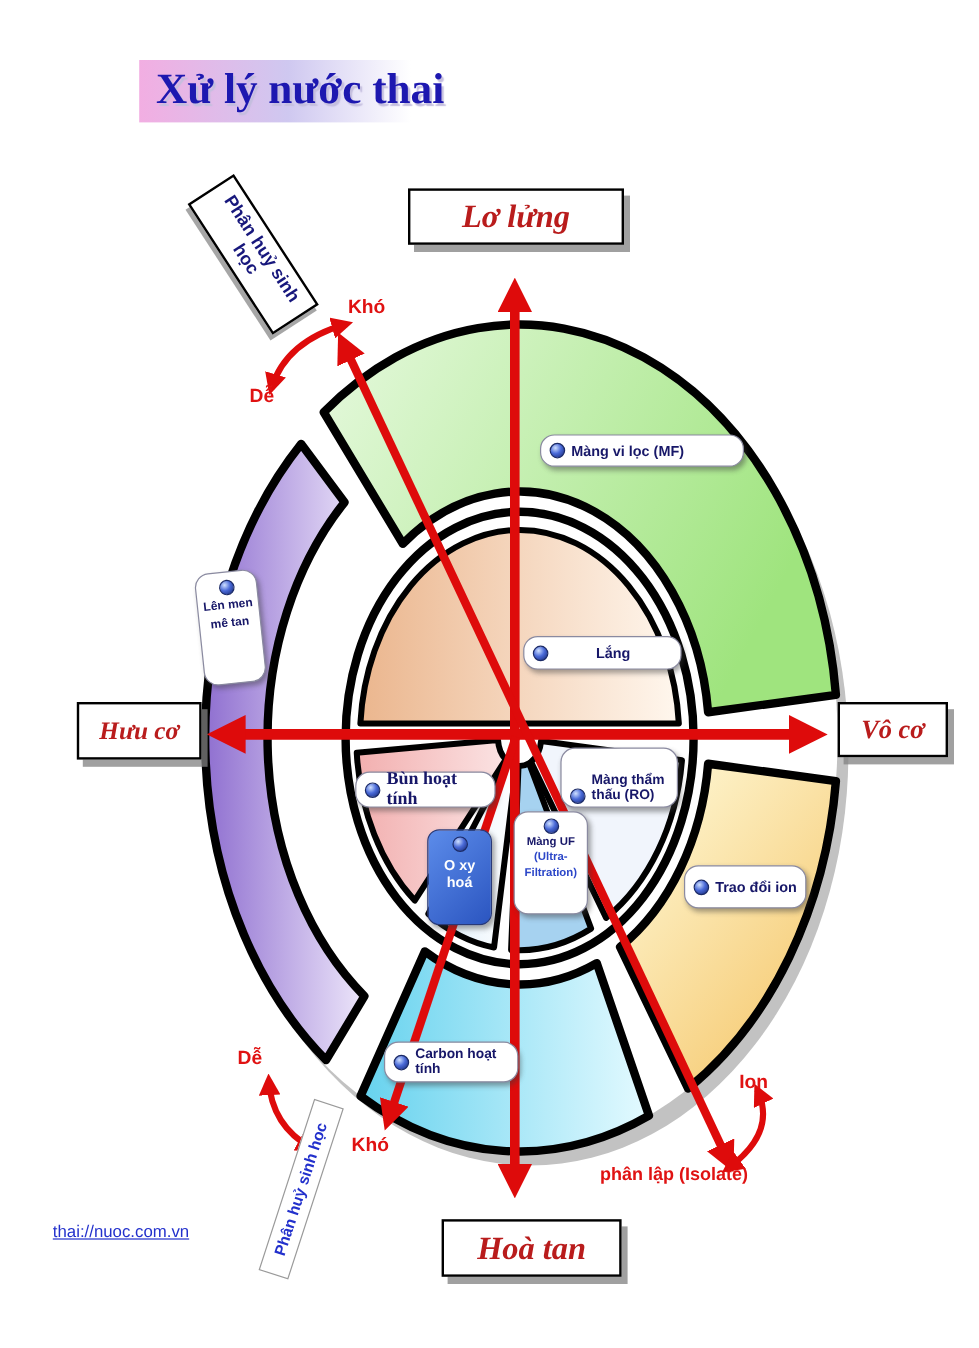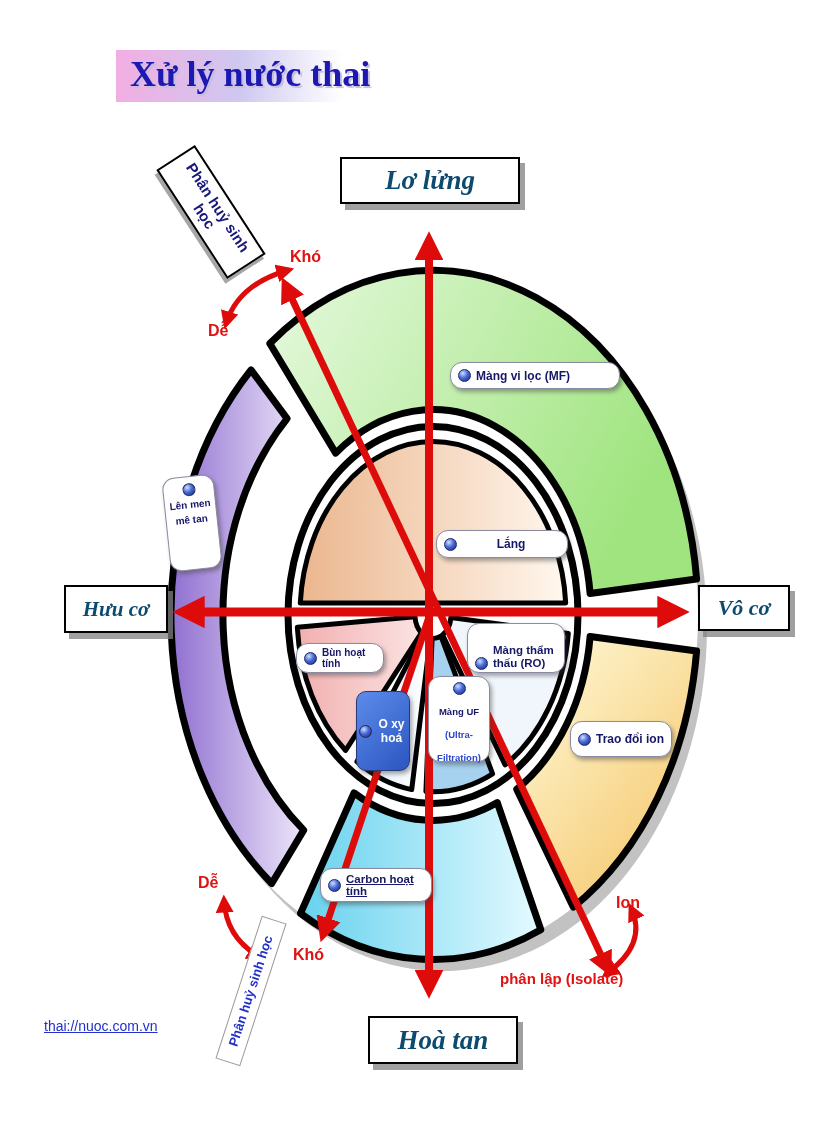--- a/index.html
+++ b/index.html
@@ -8,21 +8,21 @@
   #diagram-svg{position:absolute;left:0;top:0;z-index:1;}
 
   .title{position:absolute;left:116px;top:50px;padding:3px 22px 7px 14px;
          background:linear-gradient(90deg,#f2aee2 0%,#cfc8f0 45%,#ffffff 82%);
          font:bold 36px "Liberation Serif",serif;color:#1d18b0;
          text-shadow:2px 2px 1px #c4bede;z-index:6;white-space:nowrap;}
 
   .axisbox{position:absolute;background:#fff;border:2px solid #000;
            box-shadow:5px 6px 0 rgba(128,128,128,.75);
            display:flex;align-items:center;justify-content:center;
-           font:bold italic 27px "Liberation Serif",serif;color:#0c4a6e;z-index:6;
+           font:bold italic 27px "Liberation Serif",serif;color:#b91c1c;z-index:6;
            box-sizing:border-box;white-space:nowrap;}
   #axis-top{left:340px;top:157px;width:180px;height:47px;}
   #axis-left{left:64px;top:585px;width:104px;height:48px;font-size:21px;}
   #axis-right{left:698px;top:585px;width:92px;height:46px;font-size:22px;}
   #axis-bottom{left:368px;top:1016px;width:150px;height:48px;}
 
   .rotbox{position:absolute;background:#fff;border:2px solid #000;
           box-shadow:3px 4px 0 rgba(128,128,128,.7);
           display:flex;align-items:center;justify-content:center;text-align:center;
           font:bold 15px "Liberation Sans",sans-serif;color:#17177c;z-index:6;line-height:1.08;
@@ -44,37 +44,37 @@
         box-shadow:2px 3px 4px rgba(60,60,60,.45);display:flex;align-items:center;gap:5px;
         padding:2px 7px;font:bold 12px "Liberation Sans",sans-serif;color:#171768;z-index:5;
         box-sizing:border-box;}
   .bullet{width:11px;height:11px;border-radius:50%;flex:0 0 auto;border:1px solid #1b2a66;
           background:radial-gradient(circle at 35% 30%,#cfe0ff 0%,#4a6ad8 45%,#13246e 100%);}
   #pill-mf{left:450px;top:362px;width:170px;height:27px;}
   #pill-lang{left:436px;top:490px;width:132px;height:28px;margin-top:40px;}
   #pill-lang .txt{flex:1;text-align:center;}
   #pill-ro{left:467px;top:623px;width:98px;height:50px;align-items:flex-end;padding-top:5px;
            font-size:11.5px;line-height:1.15;}
-  #pill-bun{left:296px;top:643px;width:88px;height:30px;font-size:10px;}
+  #pill-bun{left:296px;top:643px;width:117px;height:30px;font-size:15px;font-family:Liberation Serif, serif;}
   #pill-trao{left:570px;top:721px;width:102px;height:36px;}
-  #pill-carbon{left:320px;top:868px;width:112px;height:34px;font-size:11.5px;text-decoration:underline;}
-
-  #pill-uf{left:428px;top:676px;width:62px;height:86px;flex-direction:column;gap:12px;
+  #pill-carbon{left:320px;top:868px;width:112px;height:34px;font-size:11.5px;}
+
+  #pill-uf{left:428px;top:676px;width:62px;height:86px;flex-direction:column;gap:2px;
            justify-content:flex-start;padding:5px 2px;font-size:9.5px;text-align:center;
            line-height:1.15;}
   #pill-uf .blue{color:#2b46c8;font-weight:bold;}
 
   #pill-lenmen{left:166px;top:476px;width:52px;height:94px;flex-direction:column;gap:3px;
                justify-content:flex-start;padding:6px 2px;font-size:10px;text-align:center;
                transform:rotate(-6deg);line-height:1.2;}
 
   #oxy-box{position:absolute;left:356px;top:691px;width:54px;height:80px;
            background:linear-gradient(135deg,#5c8cea,#2b55c0);border:1px solid #2a3a77;
            border-radius:10px;box-shadow:2px 3px 4px rgba(60,60,60,.45);
-           display:flex;flex-direction:row;align-items:center;gap:4px;padding:5px 2px;
+           display:flex;flex-direction:column;align-items:center;gap:4px;padding:5px 2px;
            color:#fff;font:bold 12px "Liberation Sans",sans-serif;text-align:center;z-index:5;
            box-sizing:border-box;line-height:1.2;}
 
   #footer-link{position:absolute;left:44px;top:1018px;color:#2230cc;
                text-decoration:underline;font:14px "Liberation Sans",sans-serif;z-index:6;
                cursor:pointer;}
 </style>
 </head>
 <body>
 

